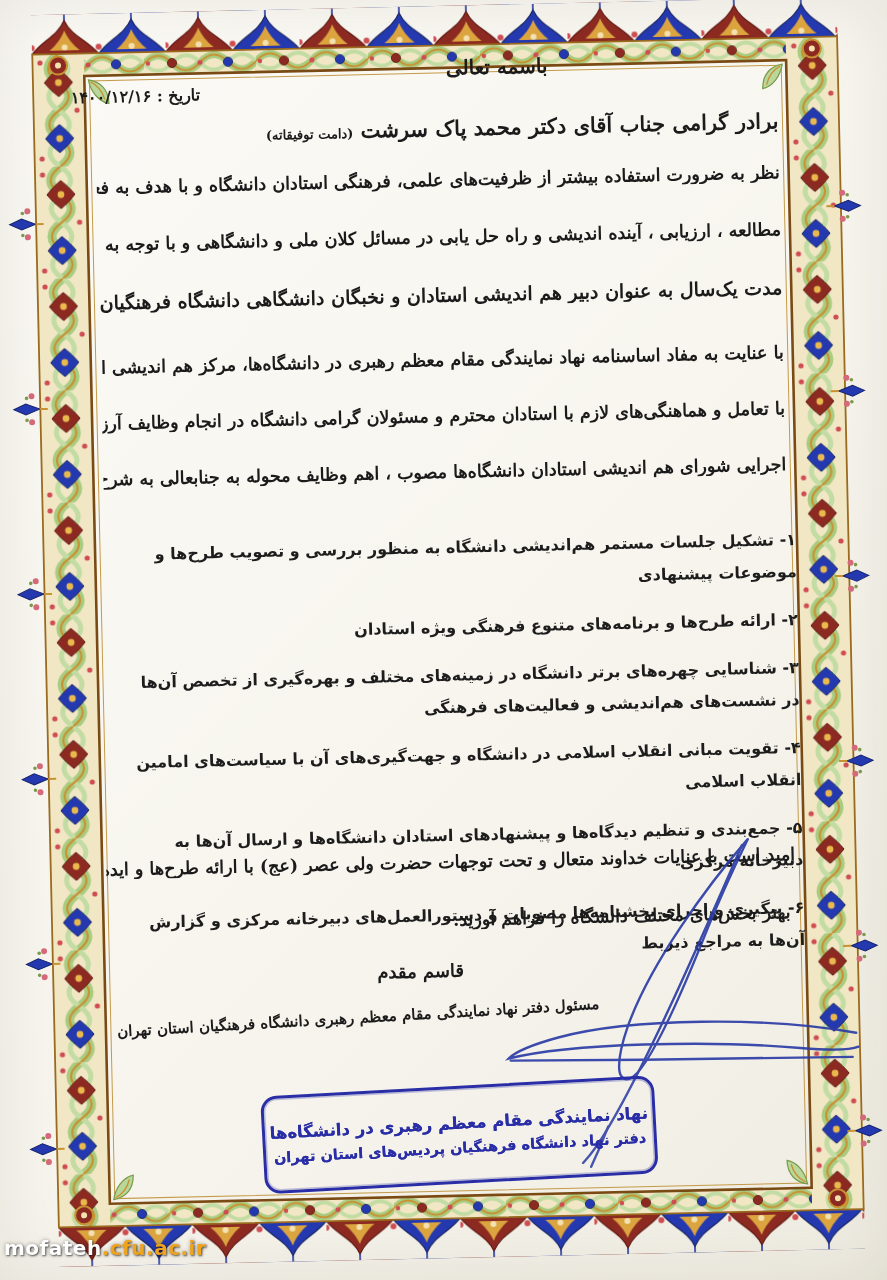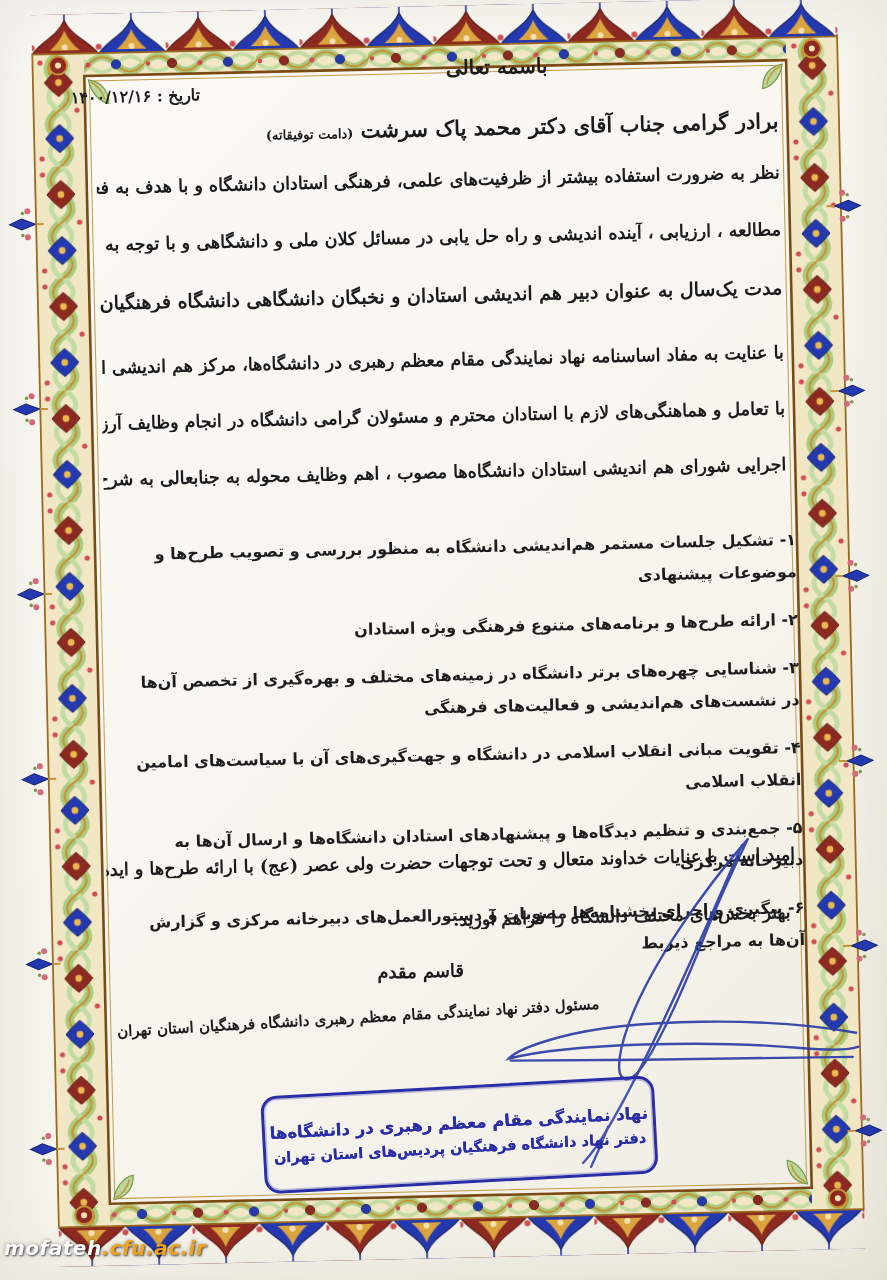--- a/index.html
+++ b/index.html
@@ -42,21 +42,21 @@
   .sig-svg{position:absolute;left:0;top:0;z-index:4;pointer-events:none;}
 
   .stamp{position:absolute;left:250px;top:1086px;width:388px;height:92px;z-index:4;
     transform:rotate(-1.8deg);border:3.5px solid #2a2ea6;border-radius:16px;
     box-shadow:inset 0 0 0 1.5px rgba(42,46,166,.28);
     display:flex;flex-direction:column;justify-content:center;align-items:center;
     gap:7px;direction:rtl;color:#2a2ea6;background:rgba(255,255,255,.06);}
   .stamp .l1{font-size:16.5px;font-weight:700;text-shadow:0 0 .6px #2a2ea6;}
   .stamp .l2{font-size:14.5px;font-weight:700;text-shadow:0 0 .5px #2a2ea6;}
 
-  .watermark{position:absolute;left:4px;top:1236px;z-index:6;font-style:italic;
+  .watermark{position:absolute;left:4px;top:1236px;z-index:6;
     font-weight:700;font-size:20px;letter-spacing:.5px;
     text-shadow:1px 1px 2px rgba(0,0,0,.6),0 0 4px rgba(0,0,0,.35);}
   .wm-name{color:#ffffff;}
   .wm-domain{color:#f0a41e;}
 </style>
 </head>
 <body>
 
 <div class="photo">
   <div class="sheet">

